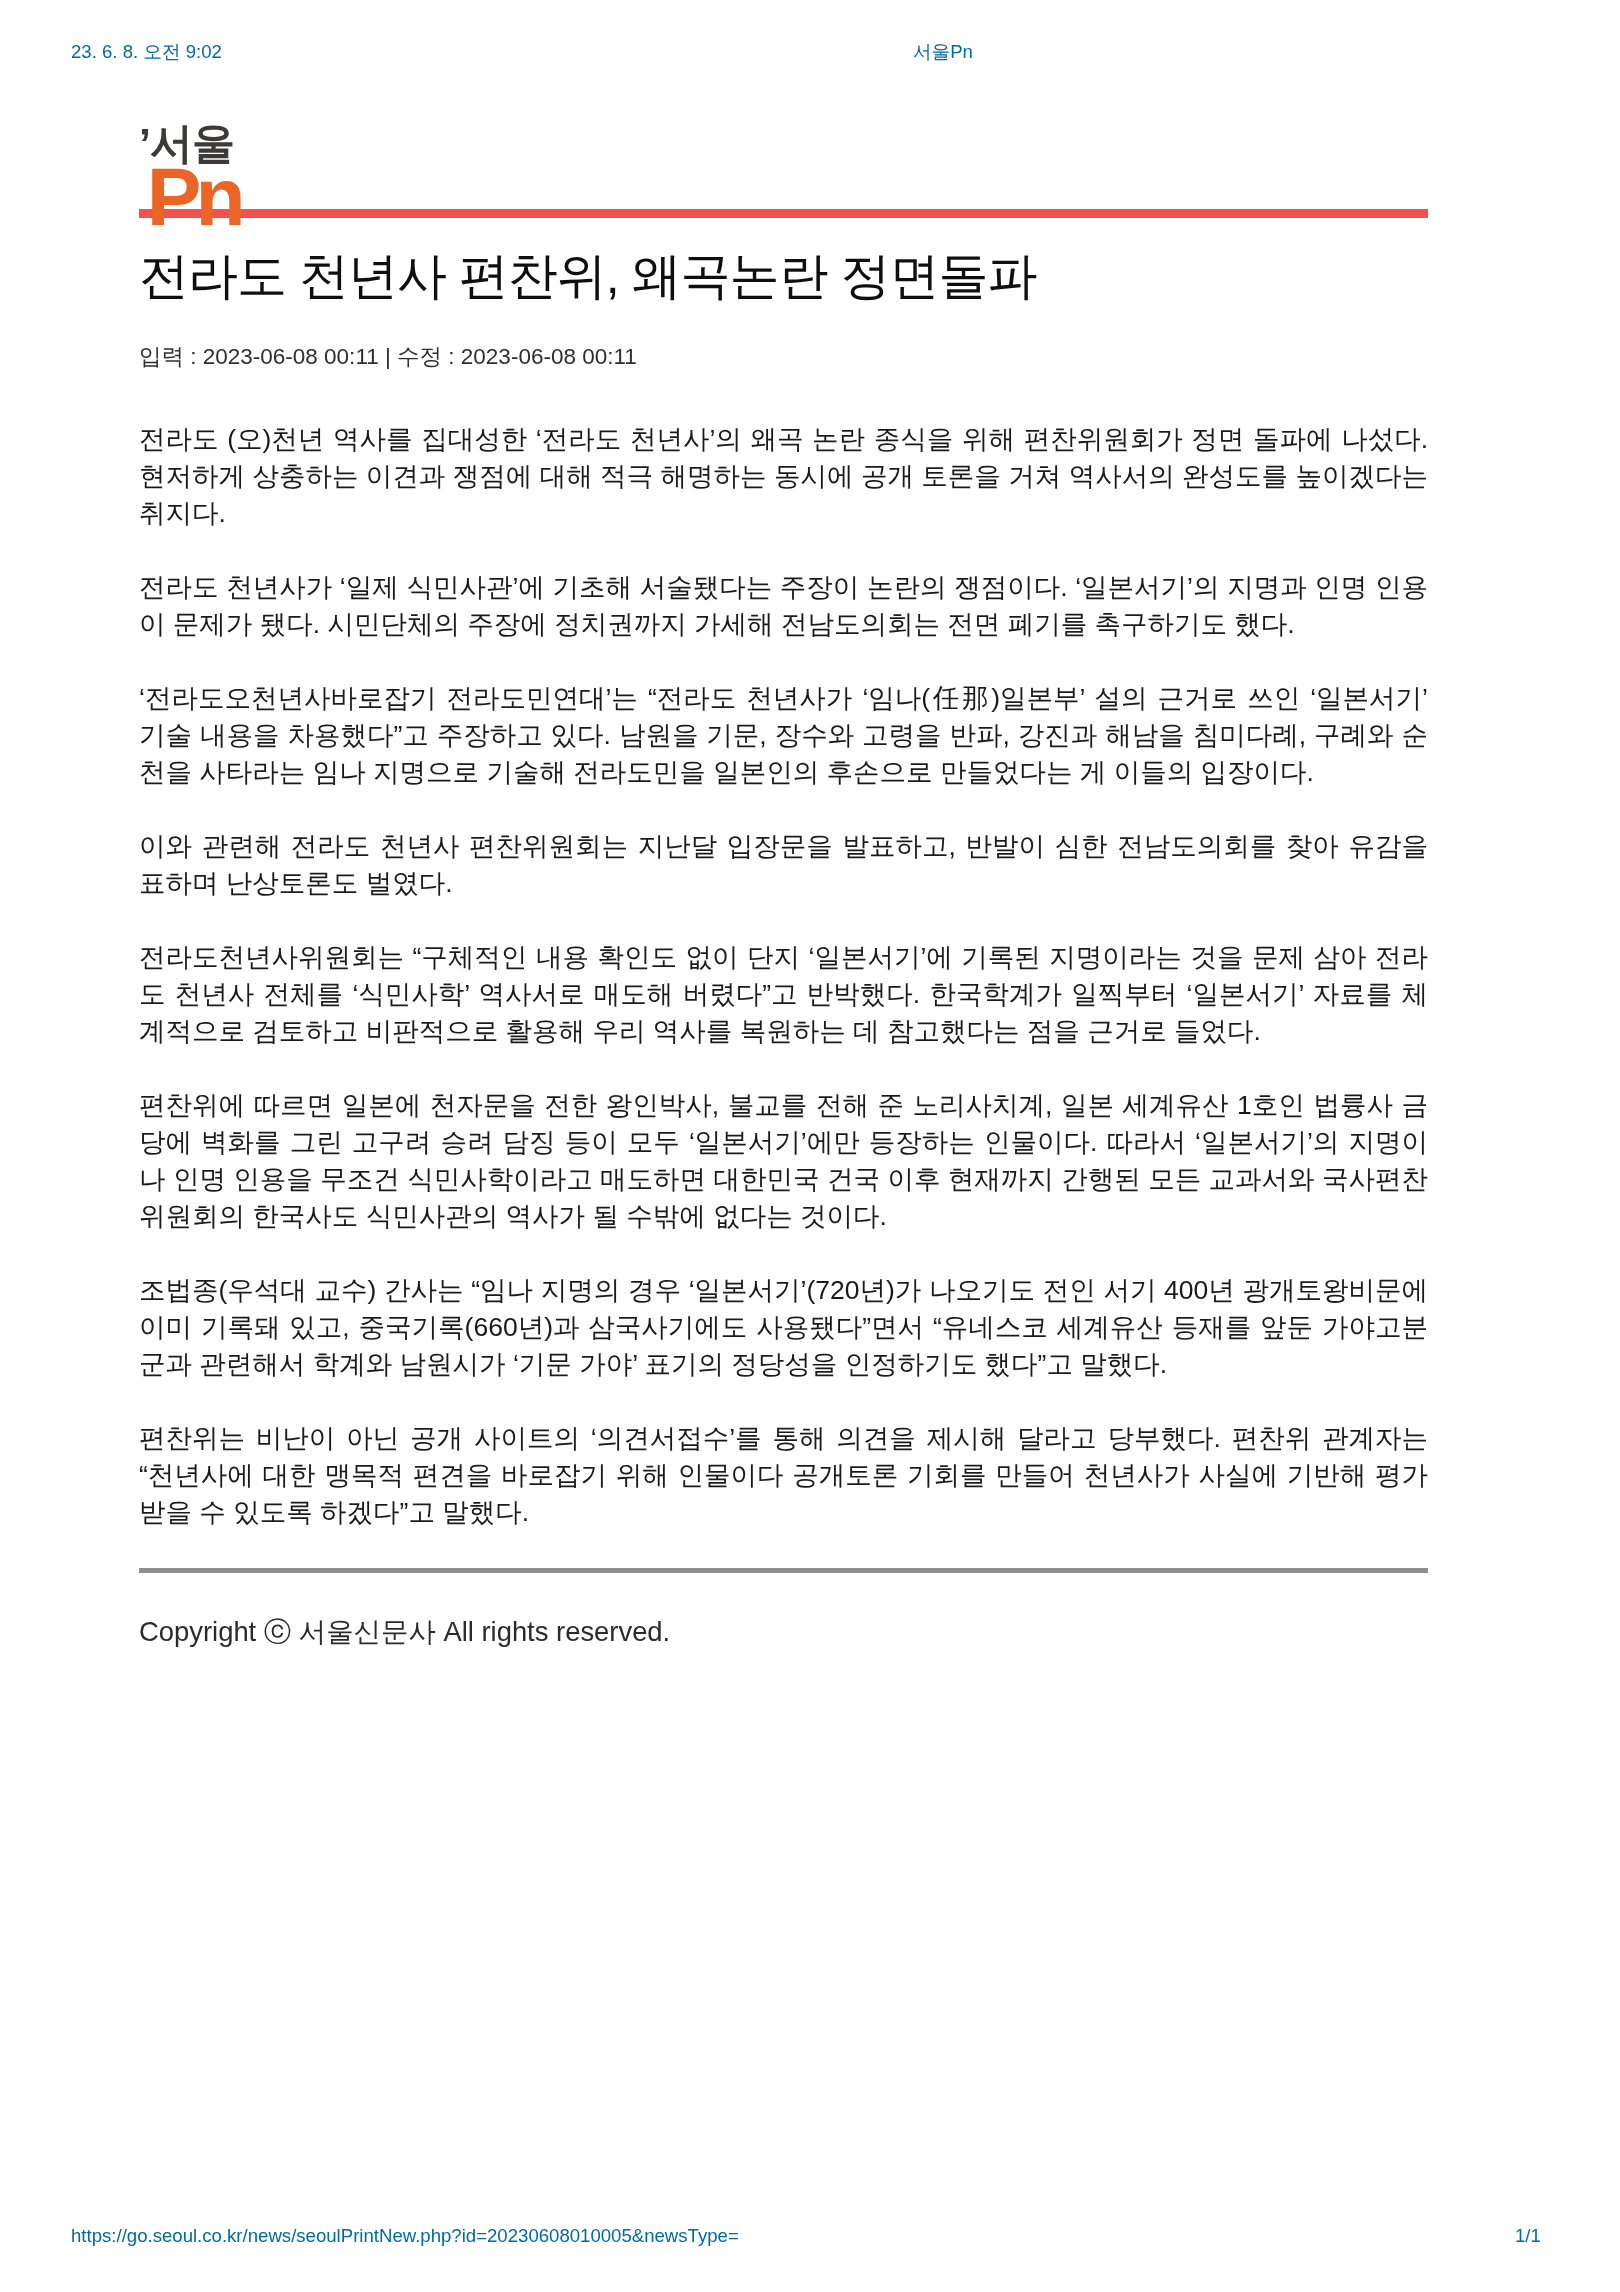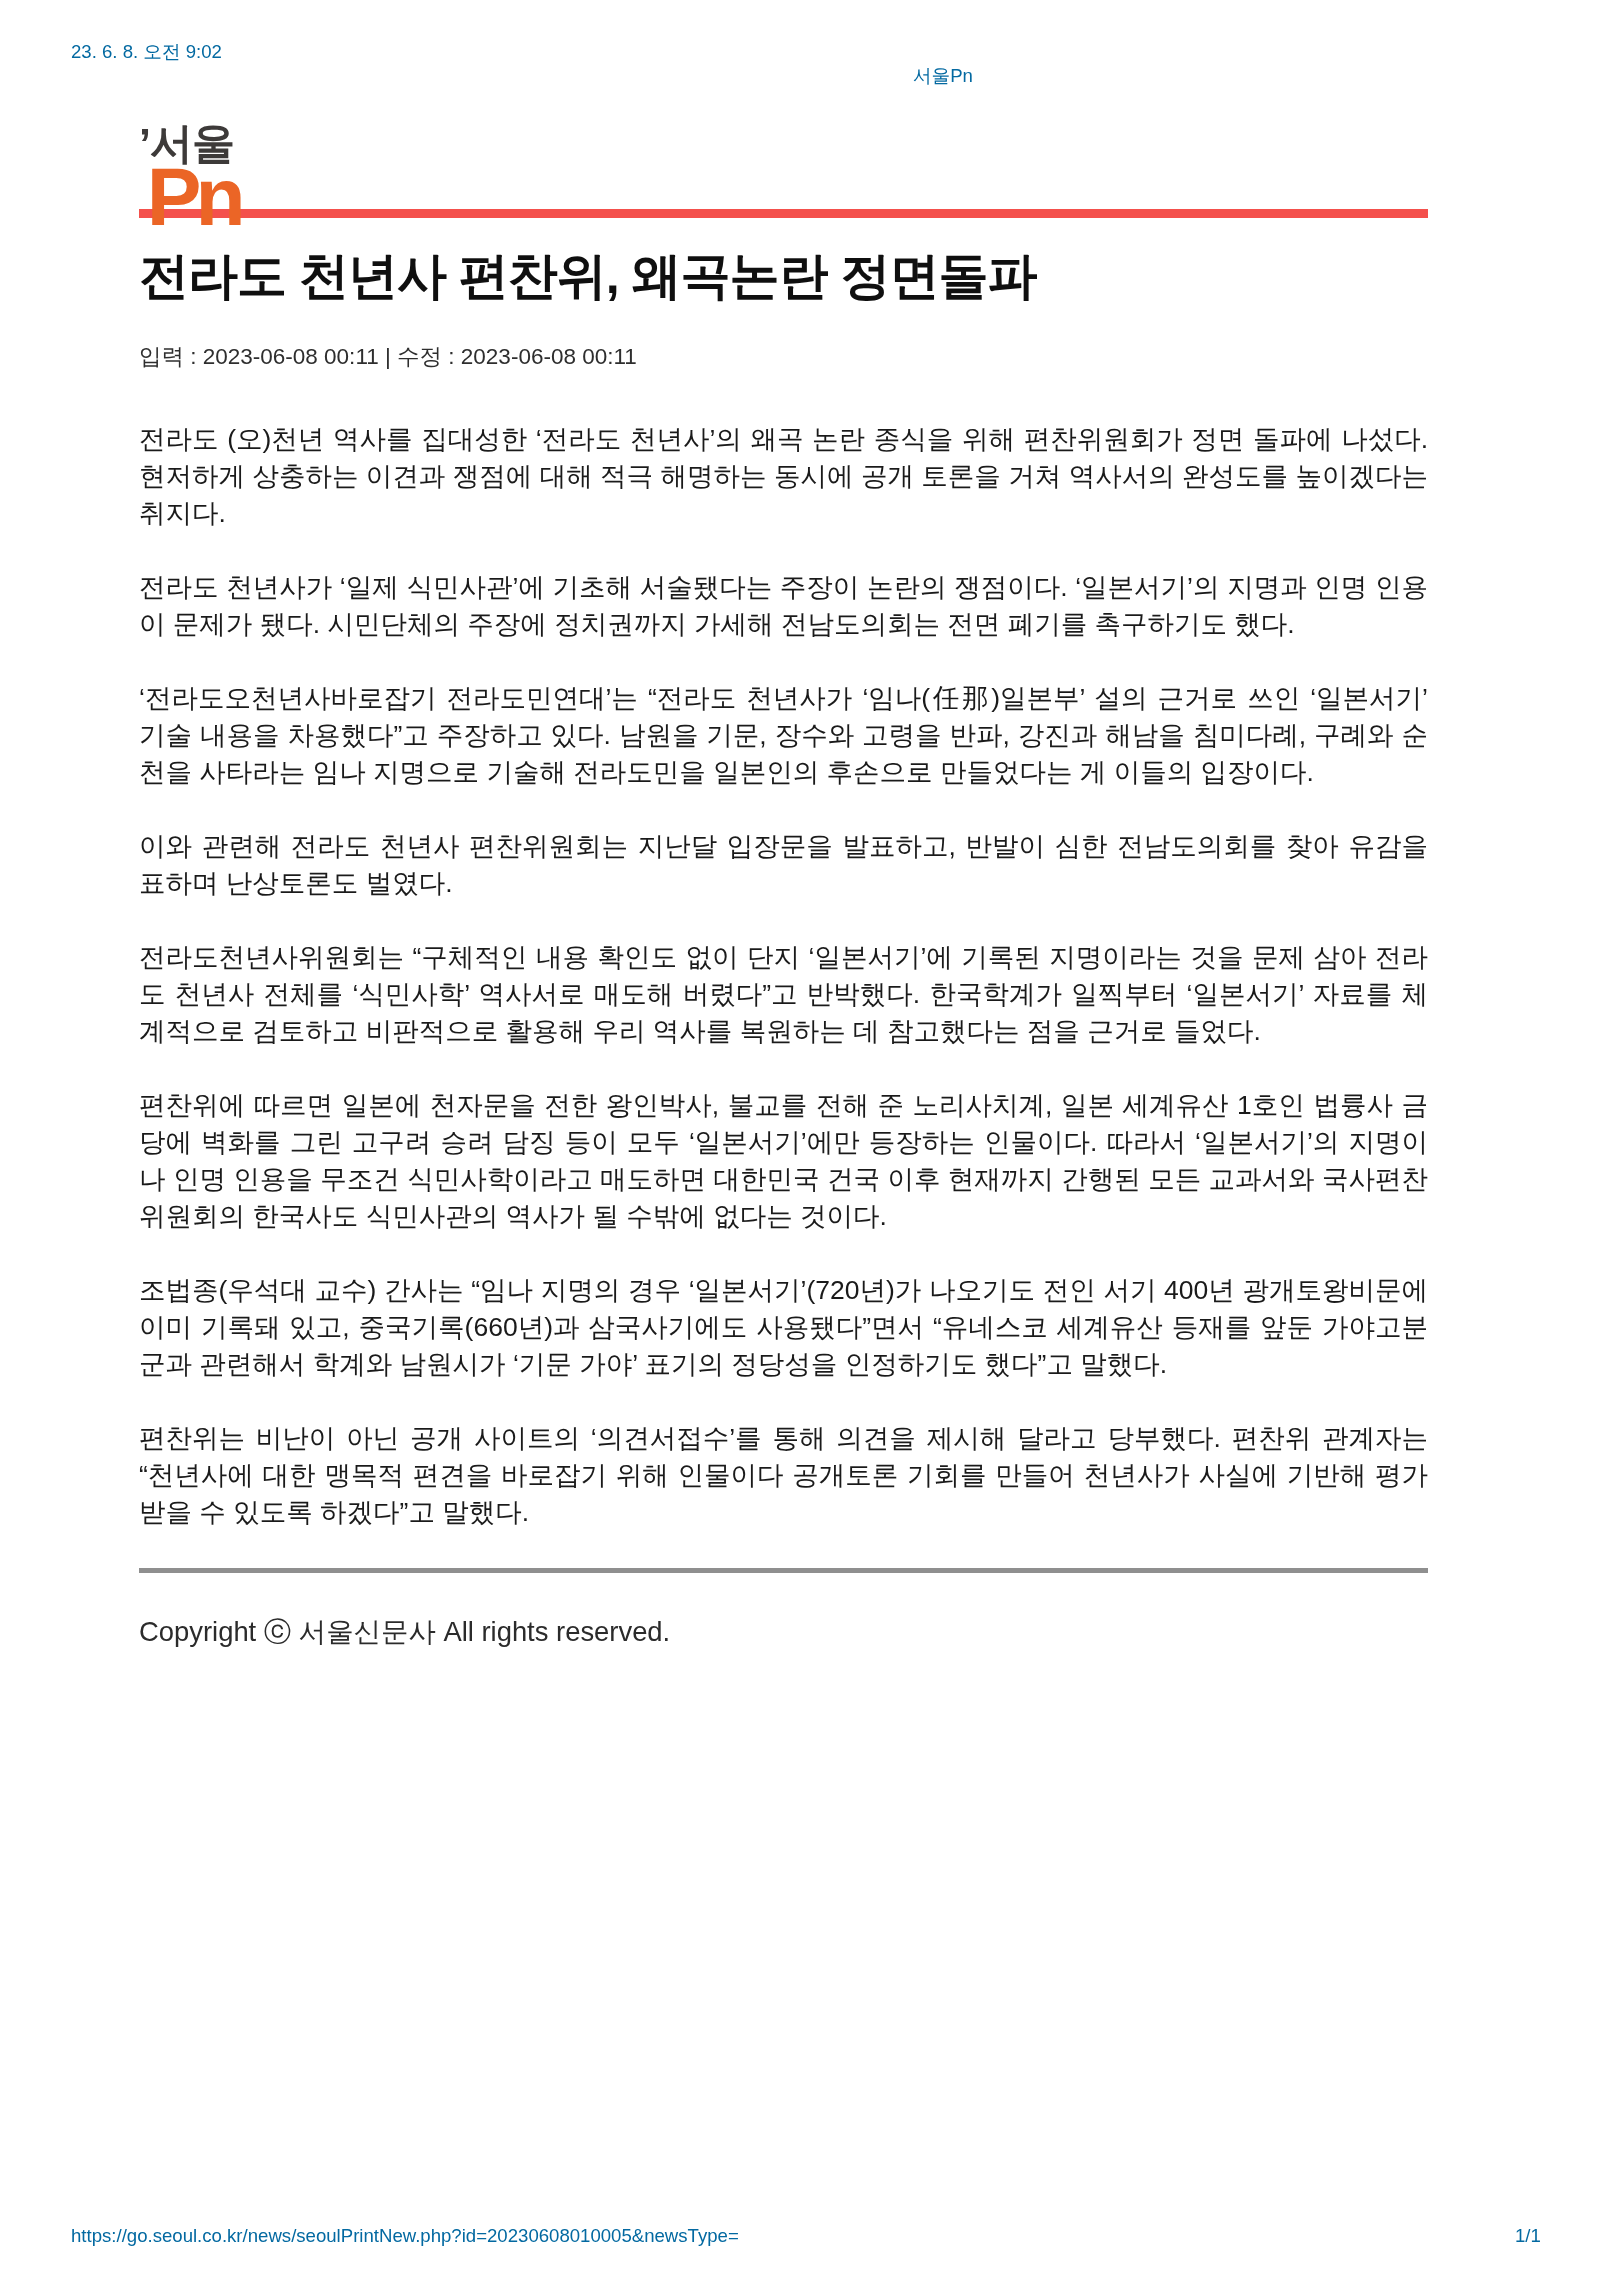--- a/index.html
+++ b/index.html
@@ -13,41 +13,41 @@
   body{
     font-family:"Liberation Sans","DejaVu Sans",sans-serif;
     width:1620px;height:2293px;position:relative;overflow:hidden;
     color:#1a1a1a;
   }
   .page{position:absolute;inset:0;background:#ffffff;}
 
   
   .print-meta{position:absolute;font-size:18.6px;color:#0369a1;white-space:nowrap;}
   .pm-time{left:71px;top:39px;}
-  .pm-doctitle{left:913px;top:39px;margin-top:24px;}
+  .pm-doctitle{left:913px;top:39px;}
   .pf-url{left:71px;top:2225px;}
   .pf-page{left:1515px;top:2225px;}
 
   
   .content{position:absolute;left:139px;top:0;width:1289px;}
 
   .logo{margin-top:116px;height:93px;display:flex;align-items:flex-start;white-space:nowrap;flex-direction:column;}
   .logo-dark{
     font-size:43px;font-weight:bold;color:var(--logo-dark);
     letter-spacing:-1px;line-height:1;padding-top:5.9px;
   }
   .logo-orange{
     font-size:82px;font-weight:800;color:var(--logo-orange);
     letter-spacing:-5.9px;line-height:0.78;margin-left:7.8px;
   }
 
   .red-rule{height:8.8px;width:100%;background:var(--accent-red);}
 
   .headline{
-    margin-top:29px;font-size:50px;line-height:59px;font-weight:700;
+    margin-top:29px;font-size:50px;line-height:59px;font-weight:400;
     color:#0f0f0f;letter-spacing:-1px;white-space:nowrap;
   }
 
   .dateline{margin-top:37px;font-size:22.5px;line-height:27.4px;color:#2e2e2e;}
 
   .article-body{margin-top:51px;}
   .article-body p{
     font-size:26.5px;line-height:37px;margin:0 0 37px 0;
     text-align:justify;color:#1a1a1a;word-break:normal;
   }

